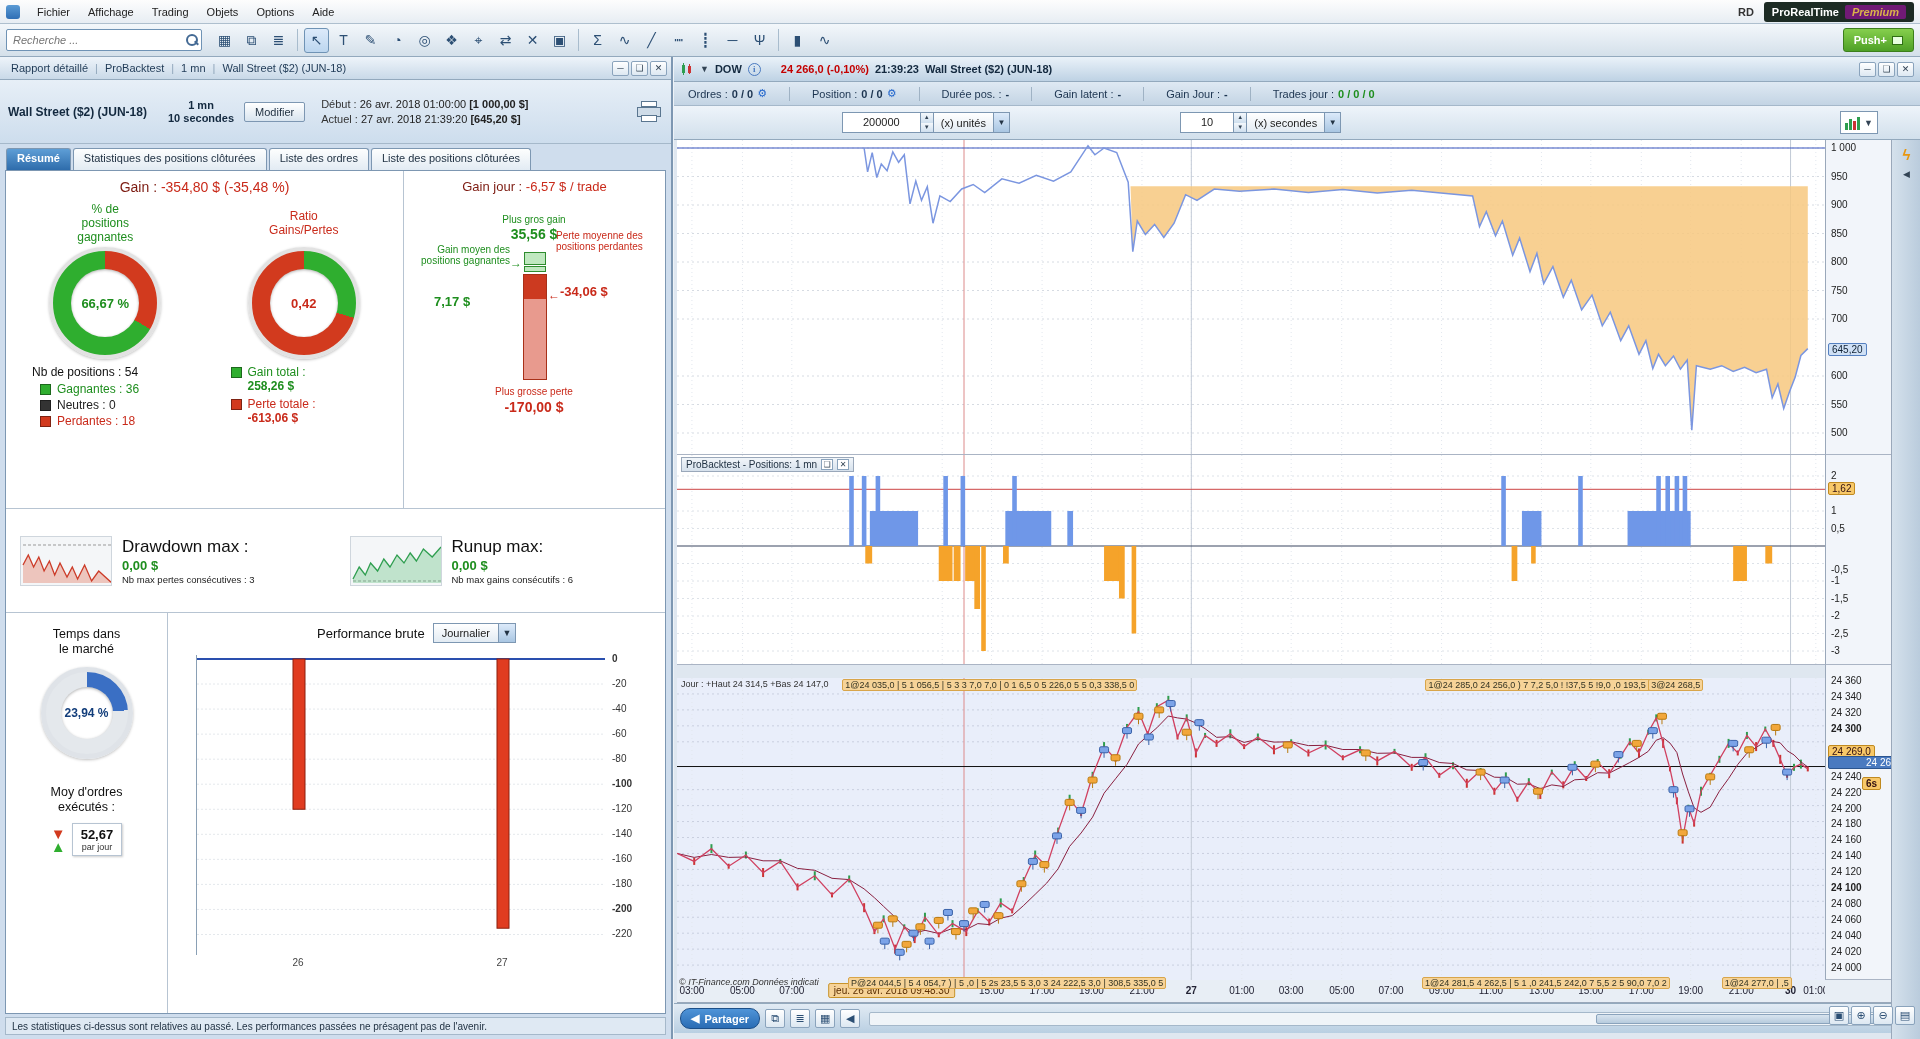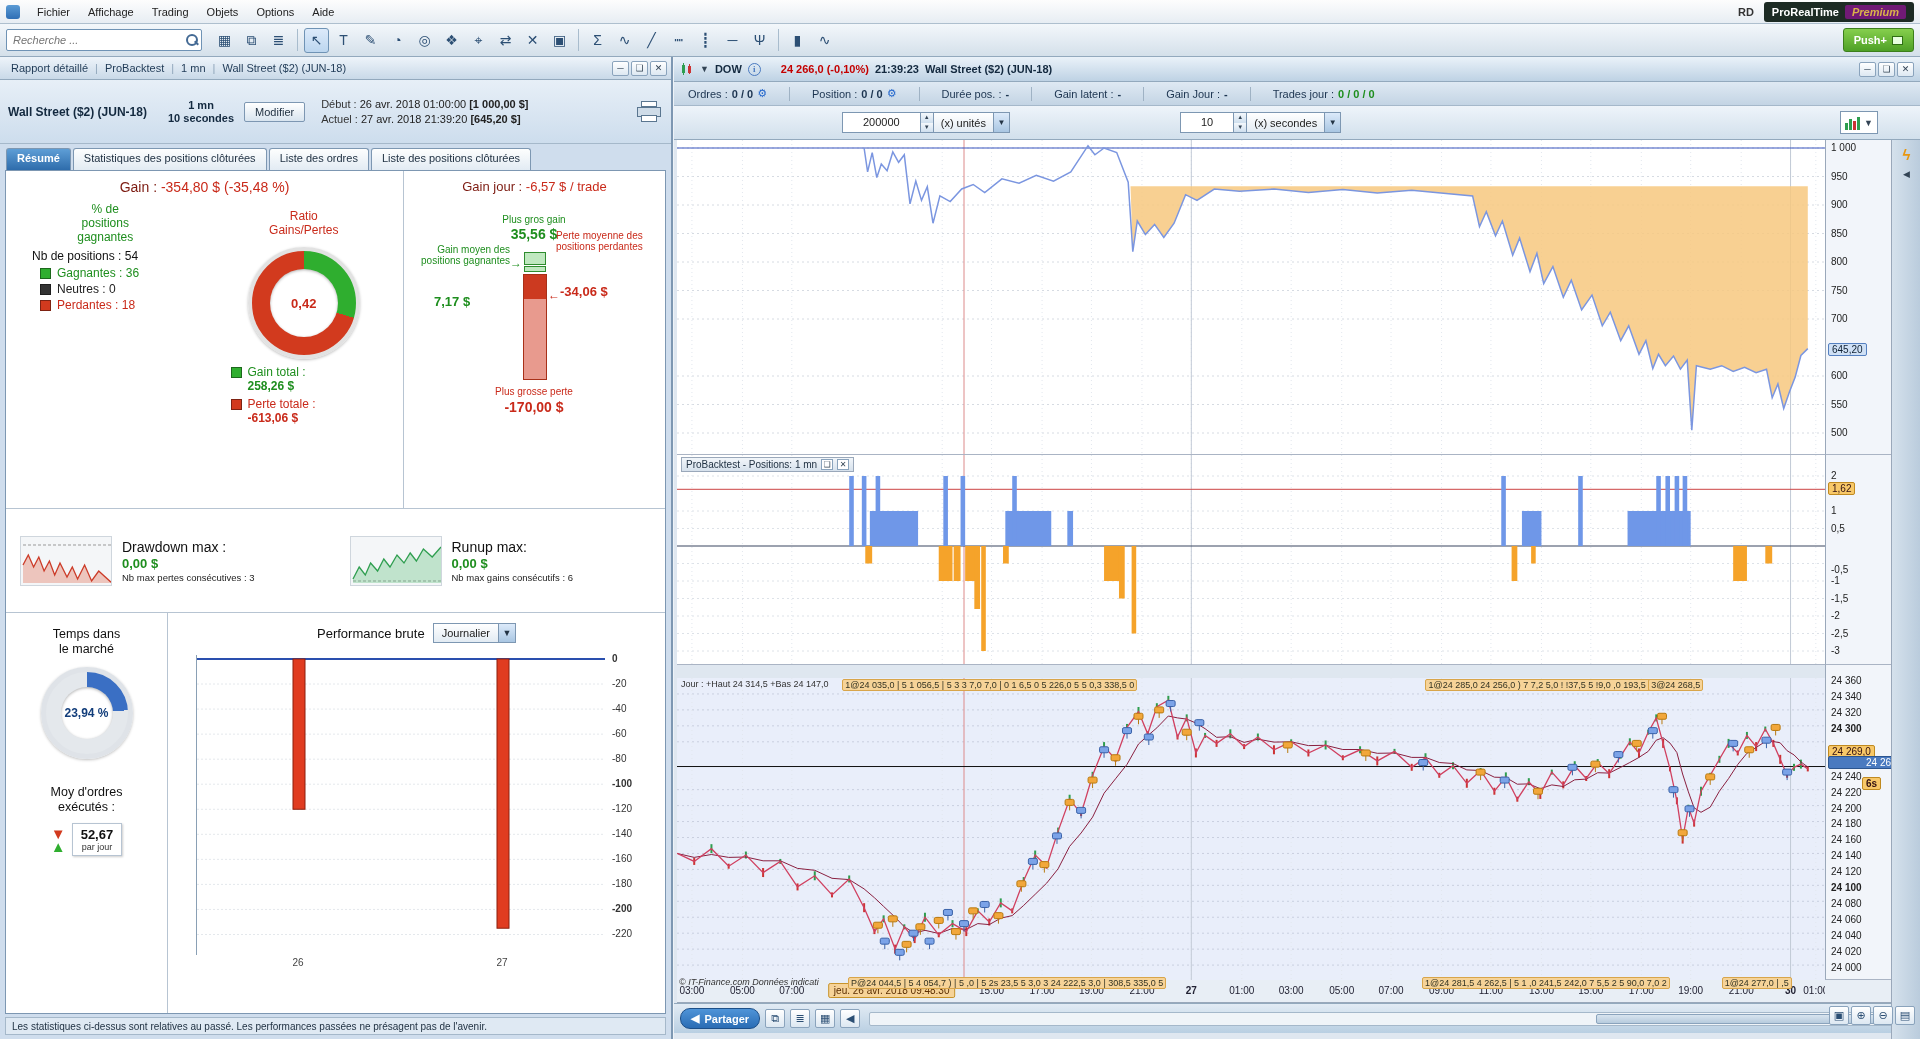--- a/index.html
+++ b/index.html
@@ -89,21 +89,21 @@
   .gmline{text-align:center;font-size:13px;}
   .gmline .lab{color:#7c1a10;}
   .diagram{position:relative;height:270px;margin-top:14px;font-size:10px;}
   .dg{position:absolute;}
   .dg-bar{border:1px solid #a83018;background:#e89a8e;}
   .dg-bartop{background:#cc3a20;}
   .dg-gbox{border:1px solid #2e8c2e;background:#bfe8bf;}
   .secB{display:flex;height:104px;border-bottom:1px solid #b7c4d2;align-items:center;}
   .ddbox{width:50%;display:flex;align-items:center;gap:10px;padding-left:14px;}
   .spark{width:92px;height:50px;background:#f4f6f8;border:1px solid #cfd6dd;}
-  .ddtxt .t1{font-size:14px;color:#111;}
+  .ddtxt .t1{font-size:17px;color:#111;}
   .ddtxt .t2{font-size:13px;font-weight:bold;color:#1e8e1e;margin:1px 0;}
   .ddtxt .t3{font-size:9.5px;color:#222;}
   .secC{flex:1;display:flex;}
   .c-left{width:162px;border-right:1px solid #b7c4d2;text-align:center;padding-top:14px;}
   .c-left .tit{font-size:12.5px;color:#111;line-height:15px;}
   .donut-sm{width:92px;height:92px;border-radius:50%;margin:10px auto;position:relative;
     border:5px solid #dfe3e8;box-shadow:0 1px 3px rgba(0,0,0,.25);}
   .donut-sm .hole{left:15px;top:15px;right:15px;bottom:15px;}
   .donut-sm .dval{color:#123d7a;font-size:12px;}
   .moy{margin-top:26px;}
@@ -310,20 +310,25 @@
         <div class="colL">
           <div class="gainline">
             <span class="glbl">Gain :</span>
             <span class="gval">-354,80 $ (-35,48 %)</span>
           </div>
           <div class="donuts">
             <div class="dcol">
               <div class="dtitle green">% de
 positions
 gagnantes</div>
+              <div class="donut" id="donut-pct" style="background: conic-gradient(rgb(210, 58, 30) 0deg, rgb(210, 58, 30) 33.33%, rgb(47, 174, 47) 33.33%, rgb(47, 174, 47) 100%);">
+                <div class="hole">
+                    <span class="dval green">66,67 %</span>
+                  </div>
+              </div>
               <div class="nbpos">Nb de positions : 54</div>
               <div id="legend">
                   <div class="legrow">
                     <span class="sq" style="background: rgb(47, 174, 47);"></span>
                     <span class="green">Gagnantes : 36</span>
                   </div>
                   <div class="legrow">
                     <span class="sq" style="background: rgb(51, 51, 51);"></span>
                     <span>Neutres : 0</span>
                   </div>

